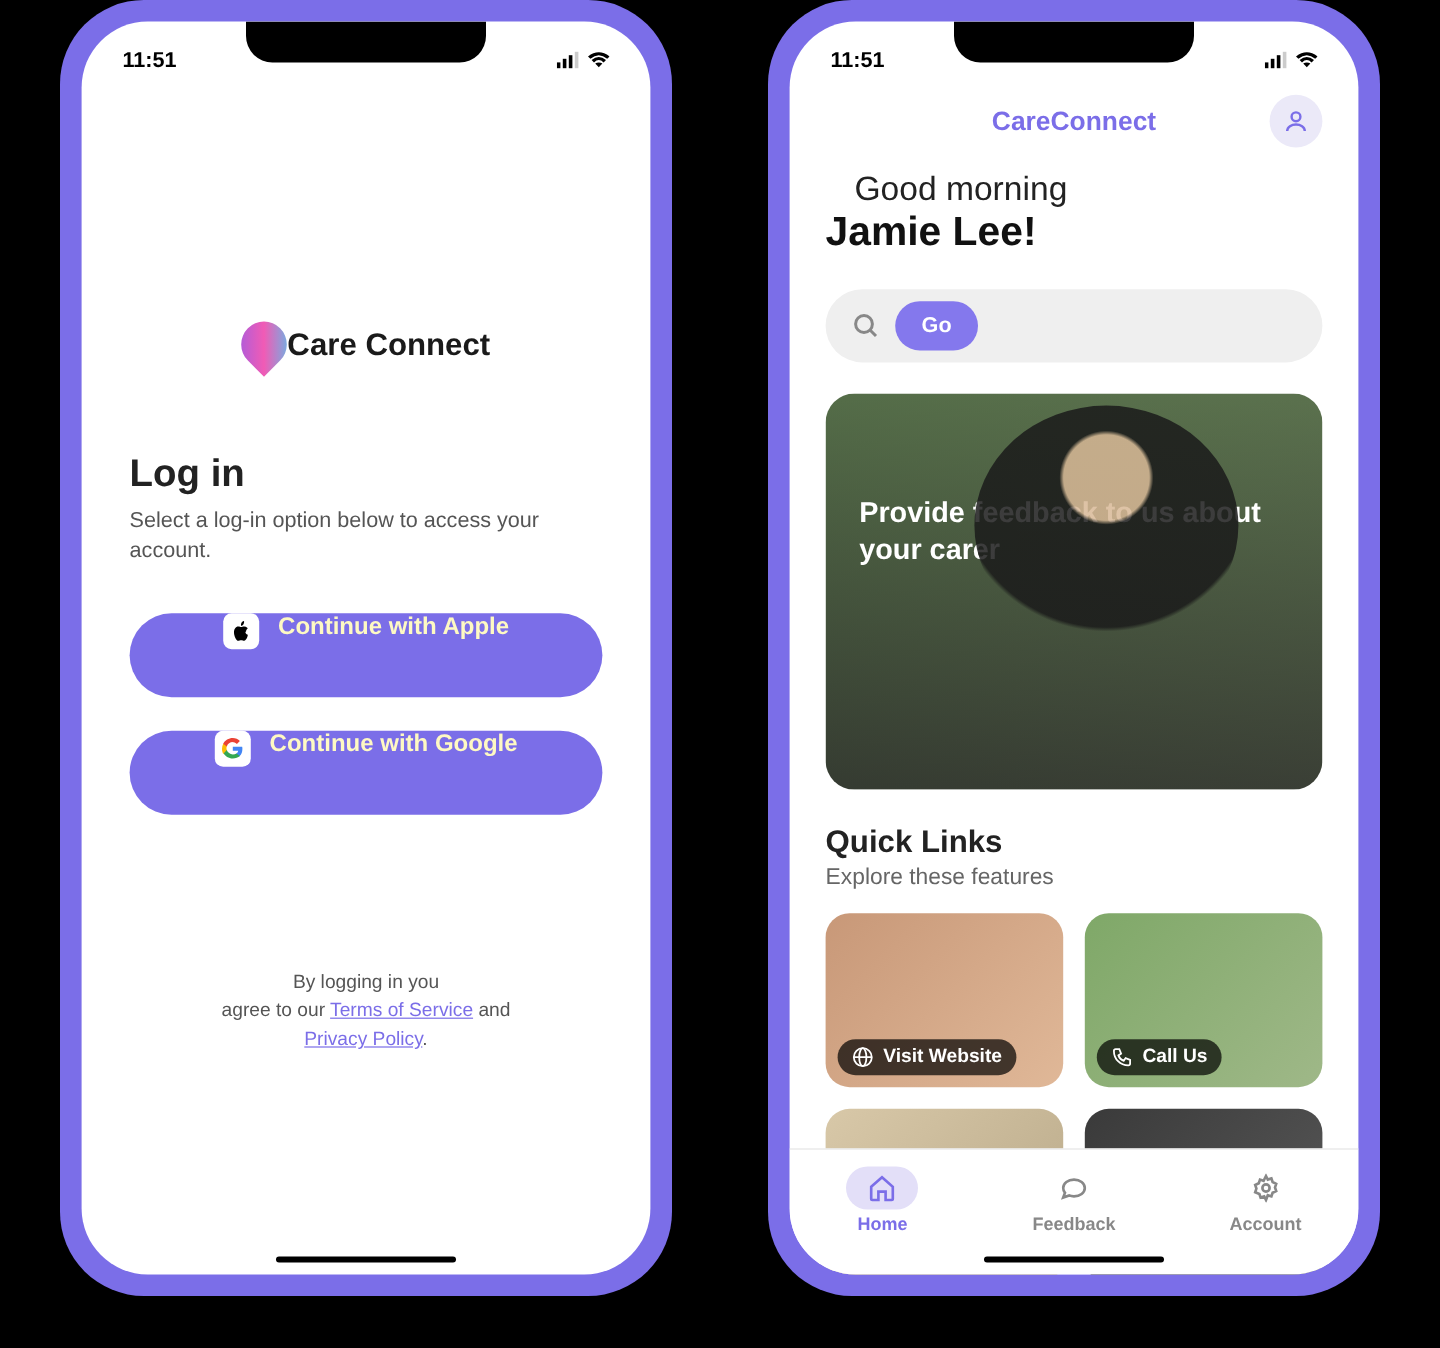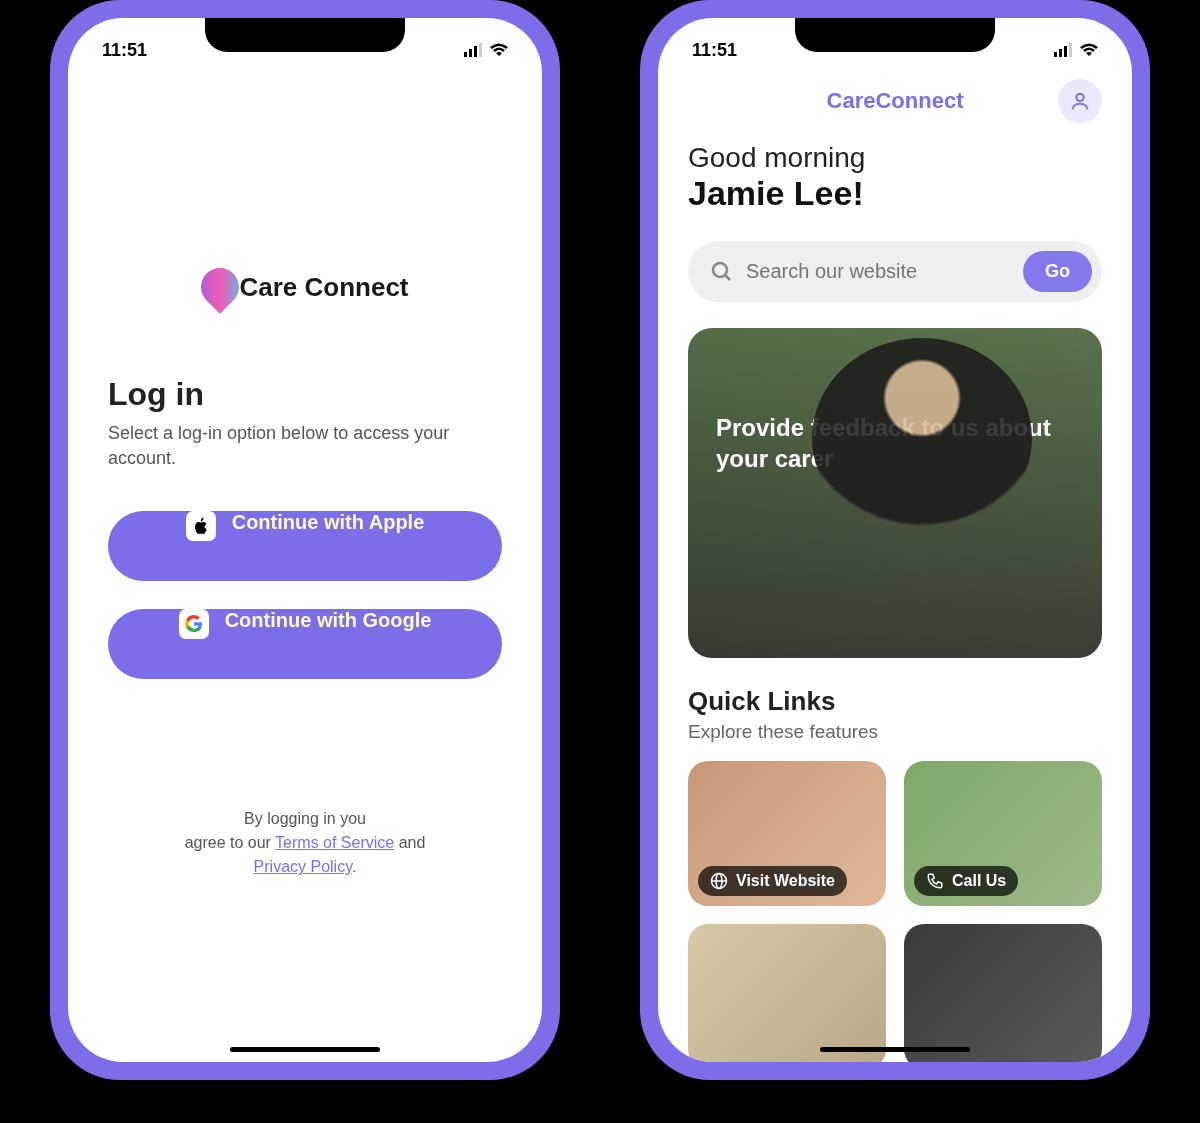--- a/index.html
+++ b/index.html
@@ -131,21 +131,21 @@
   width: 44px;
   height: 44px;
   border-radius: 50%;
   background: #ebe9f8;
   display: flex;
   align-items: center;
   justify-content: center;
   cursor: pointer;
 }
 .home-body { padding: 18px 30px 0; }
-.greeting-line1 { font-size: 28px; color: #222; font-weight: 400; }
+.greeting-line1 { font-size: 28px; color: #222; font-weight: 400; margin-left: 24px; }
 .greeting-line2 { font-size: 34px; color: #111; font-weight: 800; margin-bottom: 28px; }
 .search-row {
   display: flex;
   align-items: center;
   background: #efefef;
   border-radius: 34px;
   padding: 10px 10px 10px 22px;
   gap: 12px;
 }
 .search-input {
@@ -347,21 +347,20 @@
       </div>
     </div>
     <div class="home-body">
       <div class="greeting-line1">Good morning</div>
       <div class="greeting-line2">Jamie Lee!</div>
       <div class="search-row">
         <svg width="24" height="24" viewBox="0 0 24 24" fill="none" stroke="#888" stroke-width="2.5">
             <circle cx="10" cy="10" r="7"></circle>
             <line x1="20" y1="20" x2="15" y2="15"></line>
           </svg>
-        <input class="search-input" placeholder="Search our website" style="">
         <button class="go-btn">Go</button>
       </div>
       <div class="hero-card">
         <div class="hero-person"></div>
         <div class="hero-title">Provide feedback to us about your carer</div>
       </div>
       <h2 class="ql-heading">Quick Links</h2>
       <p class="ql-sub">Explore these features</p>
       <div class="ql-grid">
         <div class="ql-card c1">
@@ -379,15 +378,42 @@
             <svg width="18" height="18" viewBox="0 0 24 24" fill="none" stroke="#fff" stroke-width="2">
                 <path d="M5 3h4l2 5-3 2c1 3 3 5 6 6l2-3 5 2v4c0 1-1 2-2 2C10 21 3 14 3 5c0-1 1-2 2-2z"></path>
               </svg>
             <span>Call Us</span>
           </div>
         </div>
         <div class="ql-card c3"></div>
         <div class="ql-card c4"></div>
       </div>
     </div>
+    <div class="tab-bar">
+      <div class="tab-item active">
+        <div class="tab-icon-wrap">
+          <svg width="24" height="24" viewBox="0 0 24 24" fill="none" stroke="#7b6ee8" stroke-width="2.2">
+              <path d="M3 11l9-8 9 8v10a1 1 0 0 1-1 1h-5v-7h-6v7H4a1 1 0 0 1-1-1z"></path>
+            </svg>
+        </div>
+        <span>Home</span>
+      </div>
+      <div class="tab-item">
+        <div class="tab-icon-wrap">
+          <svg width="24" height="24" viewBox="0 0 24 24" fill="none" stroke="#888" stroke-width="2.2">
+              <path d="M21 12c0 4-4 7-9 7-1.5 0-3-.3-4-.8L3 20l1.5-4C3.5 14.8 3 13.5 3 12c0-4 4-7 9-7s9 3 9 7z"></path>
+            </svg>
+        </div>
+        <span>Feedback</span>
+      </div>
+      <div class="tab-item">
+        <div class="tab-icon-wrap">
+          <svg width="24" height="24" viewBox="0 0 24 24" fill="none" stroke="#888" stroke-width="2.2">
+              <circle cx="12" cy="12" r="3"></circle>
+              <path d="M12 2l1.5 3 3-1 1 3 3 1.5-1 3 1 3-3 1.5-1 3-3-1L12 22l-1.5-3-3 1-1-3L3 15.5l1-3-1-3L6 8l1-3 3 1z"></path>
+            </svg>
+        </div>
+        <span>Account</span>
+      </div>
+    </div>
     <div class="home-indicator"></div>
   </div>
 </div>
 
 </body></html>

